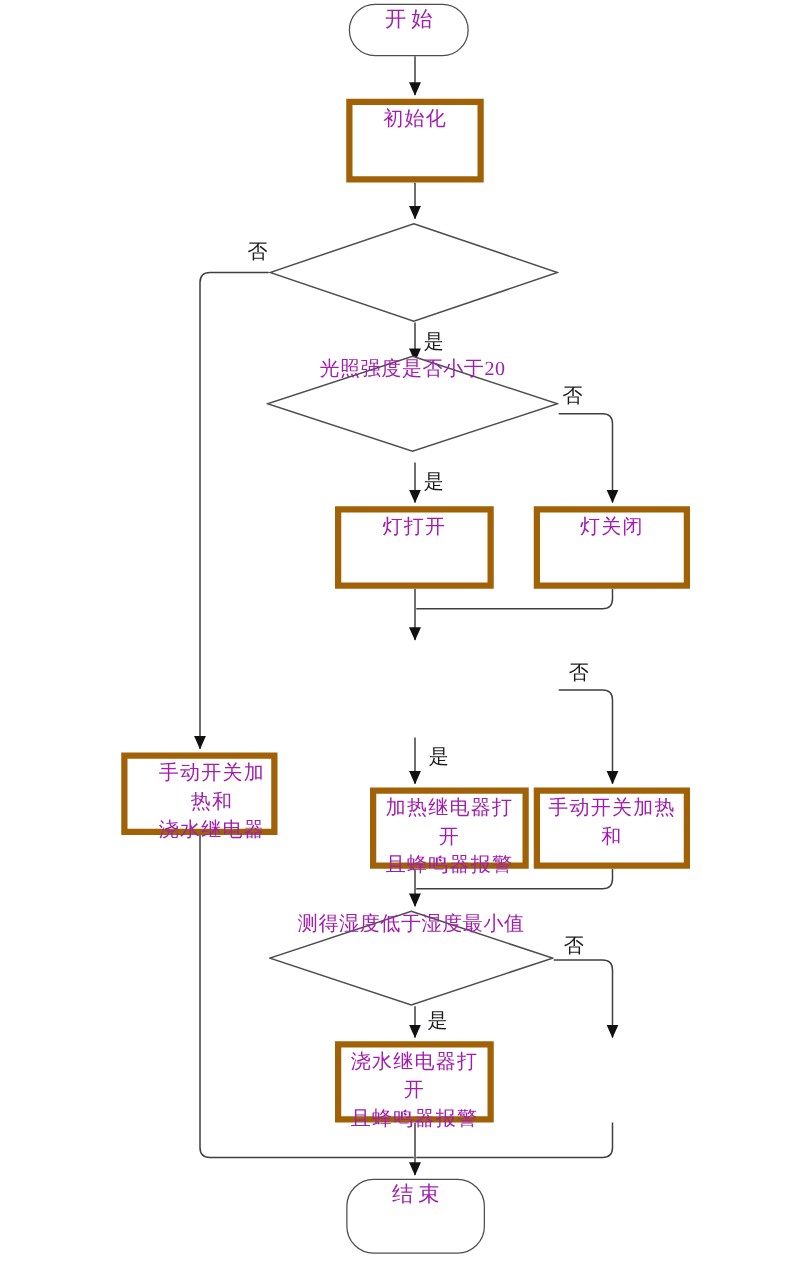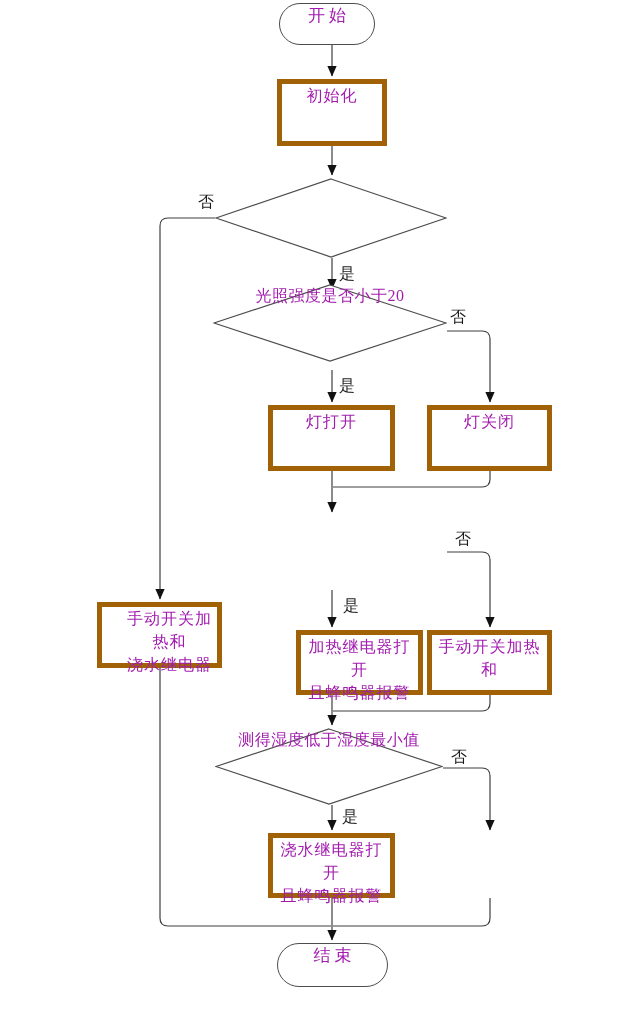--- a/index.html
+++ b/index.html
@@ -168,21 +168,21 @@
     </svg>
     <span class="diamond-label">测得湿度低于湿度最小值</span>
   </div>
 
   <div class="node rect" style="left:268px; top:833px; width:127px; height:65px;">
     <span>浇水继电器打开
 且蜂鸣器报警</span>
   </div>
 
 
-  <div class="node stadium" style="left:277px; top:943px; width:111px; height:44px;">
+  <div class="node stadium" style="left:277px; top:943px; width:111px; height:60px;">
     <span>结束</span>
   </div>
 
   <div class="edge-label" style="left:206px; top:202px;">否</div>
   <div class="edge-label" style="left:347px; top:274px;">是</div>
   <div class="edge-label" style="left:458px; top:317px;">否</div>
   <div class="edge-label" style="left:347px; top:386px;">是</div>
   <div class="edge-label" style="left:463px; top:539px;">否</div>
   <div class="edge-label" style="left:351px; top:606px;">是</div>
   <div class="edge-label" style="left:459px; top:757px;">否</div>

